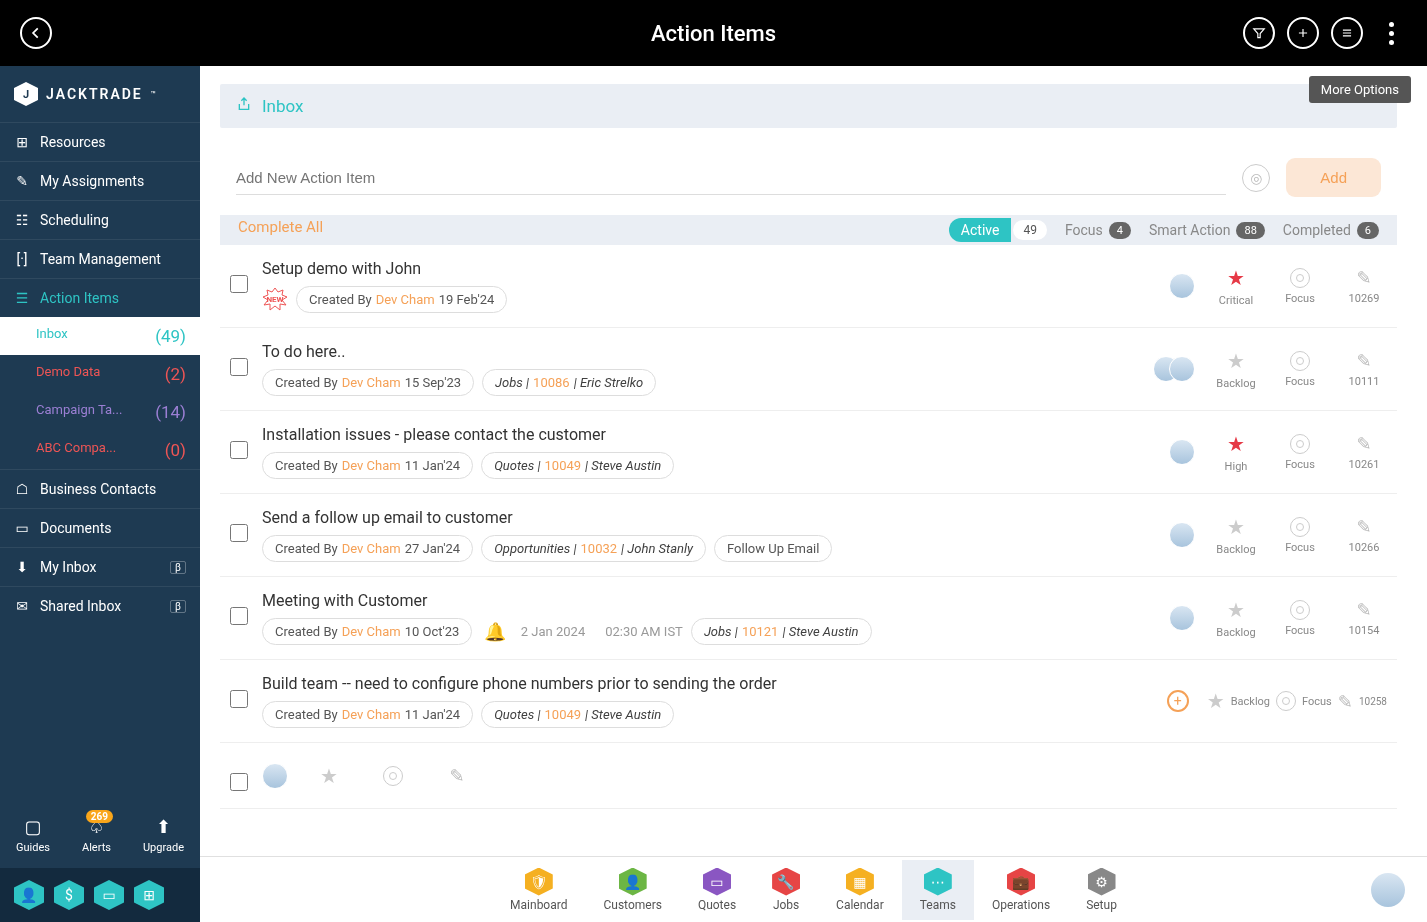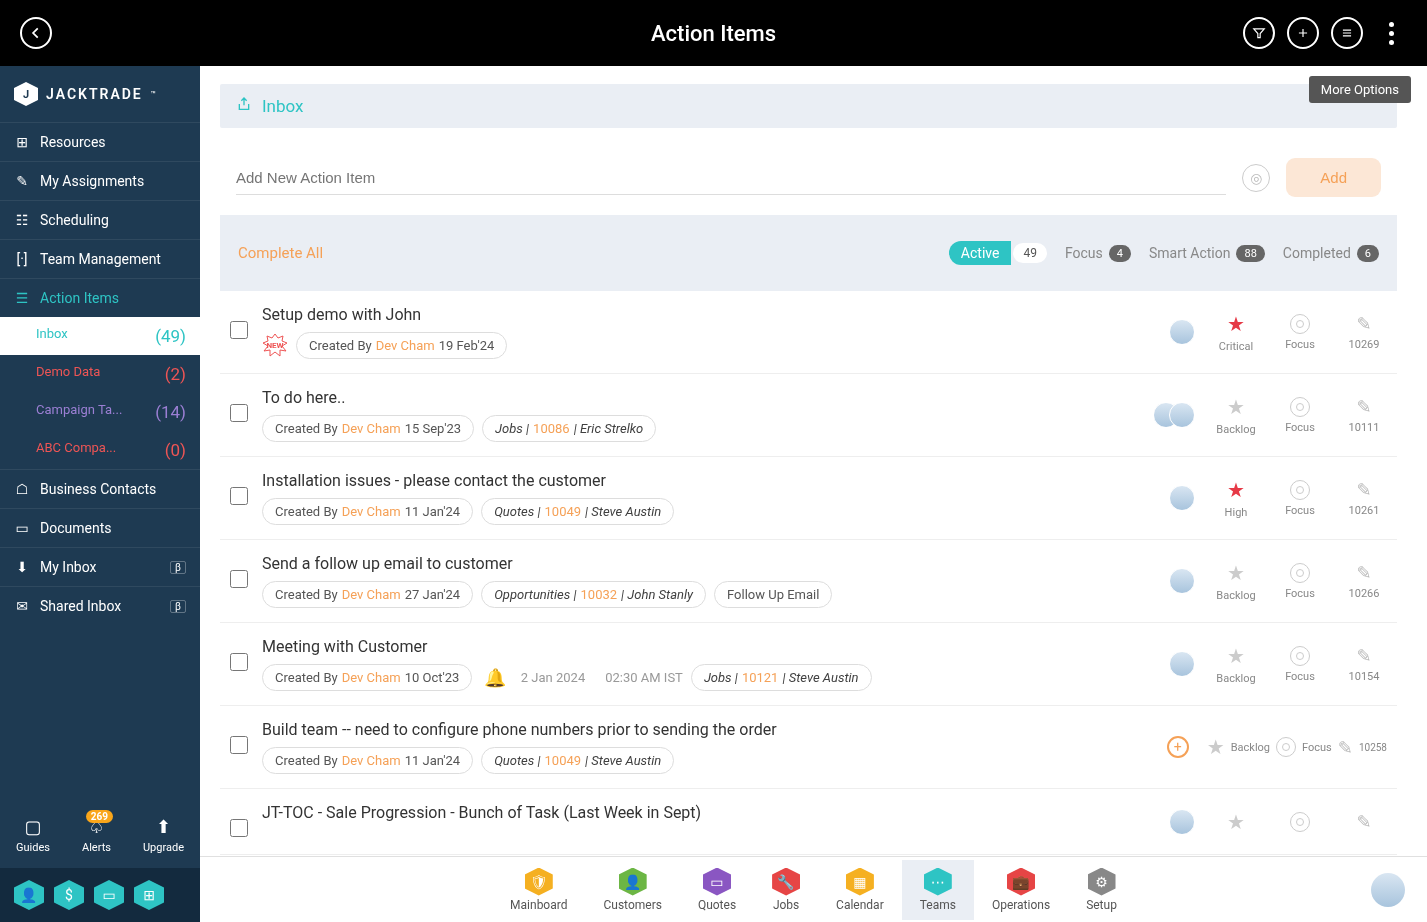--- a/index.html
+++ b/index.html
@@ -209,23 +209,23 @@
     background:#fce7d6;
     color:#f5a157;
     border:none;
     padding:11px 34px;
     font-size:15px;
     border-radius:9px;
     cursor:pointer;
   }
   .filter-bar {
     background:#eaeef4;
-    padding: 26px 18px;
-    display:flex;
-    align-items:center;
+    padding: 3px 18px;
+    display:flex;
+    align-items:flex-start;
   }
   .complete-all { color:#f5a157; font-size:15px; cursor:pointer; }
   .filter-pills { margin-left:auto; display:flex; gap:18px; align-items:center; }
   .pill { display:flex; align-items:center; gap:6px; font-size:14px; color:#888; cursor:pointer; }
   .pill.active .pill-label { background:#2ec4c4; color:#fff; padding:4px 12px; border-radius:14px 0 0 14px; }
   .pill.active .pill-count { background:#fff; color:#555; padding:3px 10px; border-radius:10px; margin-left:-4px; font-size:12px; }
   .pill .pill-count-bubble { background:#666; color:#fff; font-size:11px; padding:2px 8px; border-radius:10px; }
   
   .list {
     flex:1;
@@ -671,23 +671,20 @@
               <span style="font-size: 11px; color: rgb(136, 136, 136);">Backlog</span>
               <span class="target-sm"></span>
               <span style="font-size: 11px; color: rgb(136, 136, 136);">Focus</span>
               <span class="pencil">✎</span>
               <span style="font-size: 10px; color: rgb(136, 136, 136);">10258</span>
             </div>
           </div>
         </div>
         <div class="item">
           <div class="item-check"><input type="checkbox" style=""></div>
-          <div class="item-body">
-            <div class="item-title">JT-TOC - Sale Progression - Bunch of Task (Last Week in Sept)</div>
-          </div>
           <div class="item-right">
             <div class="avatar-grp">
               <span class="avatar-sm"></span>
             </div>
             <div class="col">
               <span class="star">★</span>
             </div>
             <div class="col">
               <span class="target-sm"></span>
             </div>

